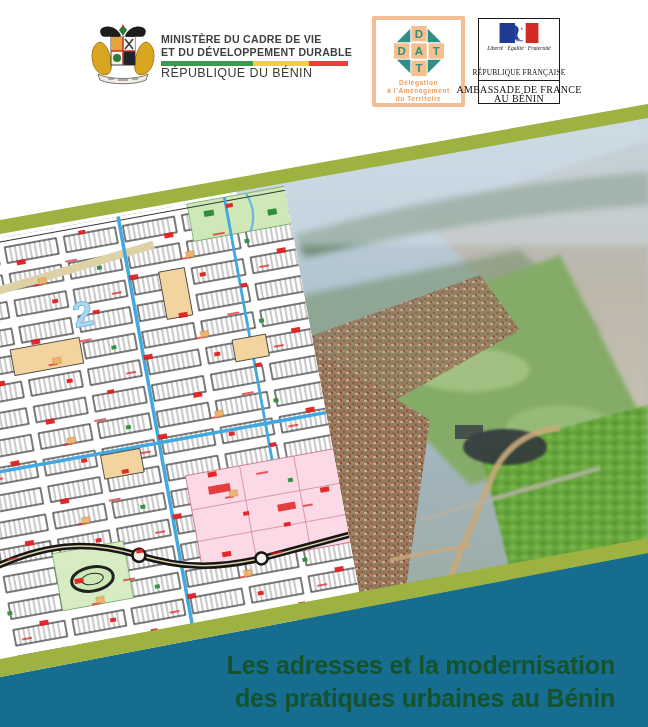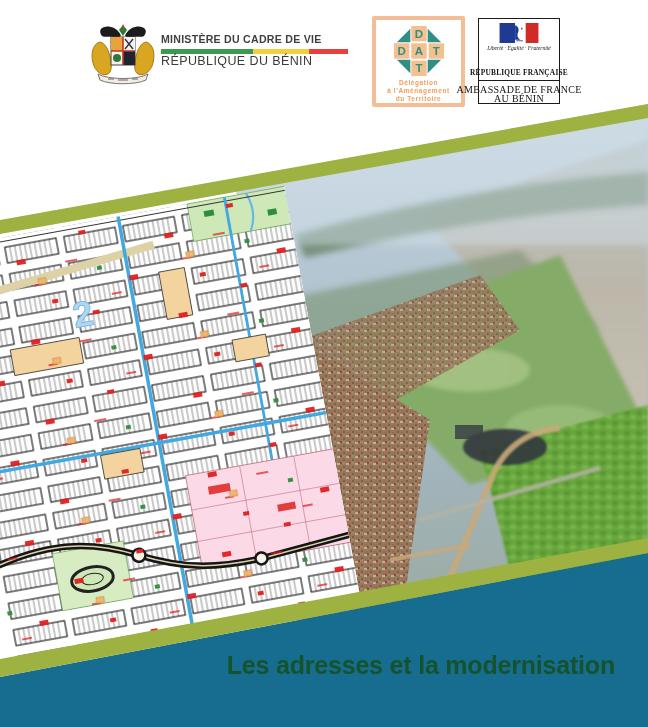--- a/index.html
+++ b/index.html
@@ -32,21 +32,21 @@
     font-size:6.5px;line-height:8px;font-weight:bold;letter-spacing:.6px;}
 
   .fr-box{
     position:absolute;left:478px;top:18px;width:82px;height:86px;
     border:1.5px solid #1a1a1a;background:#fff;box-sizing:border-box;
     display:flex;flex-direction:column;align-items:center;color:#111;
   }
   .fr-flag{margin-top:4px;}
   .fr-motto{font-family:"Liberation Serif",serif;font-style:italic;font-size:5.6px;
     margin-top:2px;white-space:nowrap;}
-  .fr-republic{font-family:"Liberation Serif",serif;font-weight:bold;font-size:7.4px;
+  .fr-republic{font-family:"Liberation Serif",serif;font-weight:normal;font-size:7.4px;
     letter-spacing:.2px;margin-top:17px;white-space:nowrap;}
   .fr-divider{width:100%;border-top:1px solid #1a1a1a;margin-top:3px;}
   .fr-embassy{font-family:"Liberation Serif",serif;font-size:10px;letter-spacing:.3px;
     margin-top:4px;text-align:center;line-height:9px;white-space:nowrap;}
 
   
   .cover-title{
     position:absolute;right:33px;top:649px;text-align:right;color:#14532d;
     font-size:25px;font-weight:bold;line-height:33px;letter-spacing:-.2px;
   }
@@ -214,20 +214,21 @@
   <circle cx="29" cy="36" r="4" fill="#2f7a3a"></circle>
   <rect x="35" y="29" width="12" height="14" fill="#20242c"></rect>
   <path d="M23 29h24 M35 15v28" stroke="#c0392b" stroke-width="1.6"></path>
 
   <path d="M10,52 C20,58 50,58 60,52 L58,58 C48,63 22,63 12,58 Z" fill="#f2ede2" stroke="#555" stroke-width="0.8"></path>
   <path d="M20 57h6 M30 58h10 M44 57h6" stroke="#666" stroke-width="1"></path>
 </svg>
 
 <div class="ministry-text">
   <div class="l1">MINISTÈRE DU CADRE DE VIE</div>
+  <div class="l2">ET DU DÉVELOPPEMENT DURABLE</div>
   <div class="tricolor">
     <div class="g"></div>
     <div class="y"></div>
     <div class="r"></div>
   </div>
   <div class="l3">RÉPUBLIQUE DU BÉNIN</div>
 </div>
 
 <div class="dat-box">
   <svg class="dat-cross" width="52" height="52" viewBox="0 0 54 54" xmlns="http://www.w3.org/2000/svg">
@@ -272,13 +273,14 @@
   <div class="fr-republic">RÉPUBLIQUE FRANÇAISE</div>
   <div class="fr-divider"></div>
   <div class="fr-embassy">
     <div>AMBASSADE DE FRANCE</div>
     <div>AU BÉNIN</div>
   </div>
 </div>
 
 <div class="cover-title">
   <div>Les adresses et la modernisation</div>
+  <div>des pratiques urbaines au Bénin</div>
 </div>
 
 </body></html>

